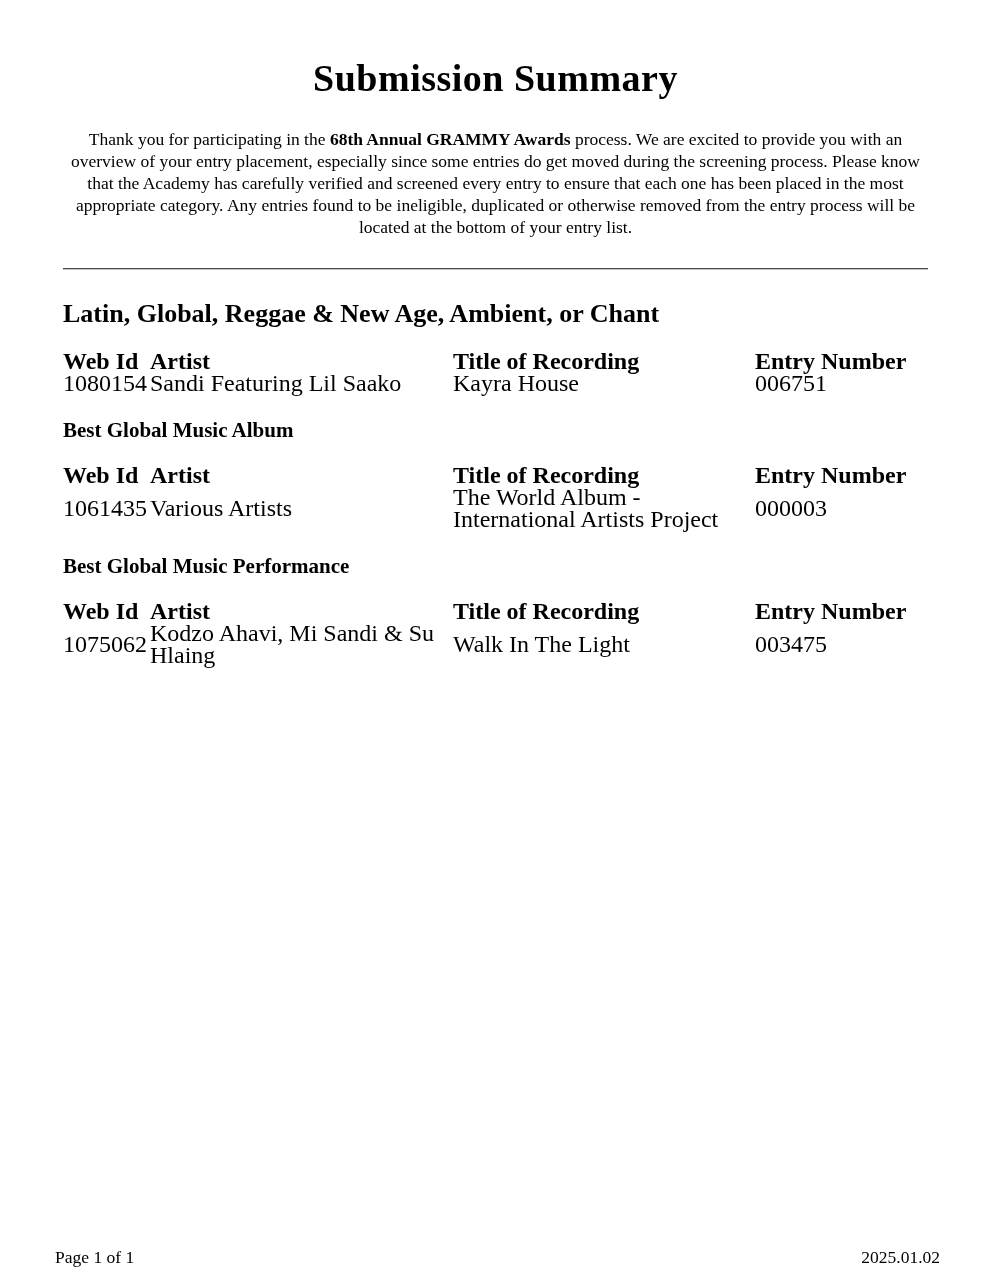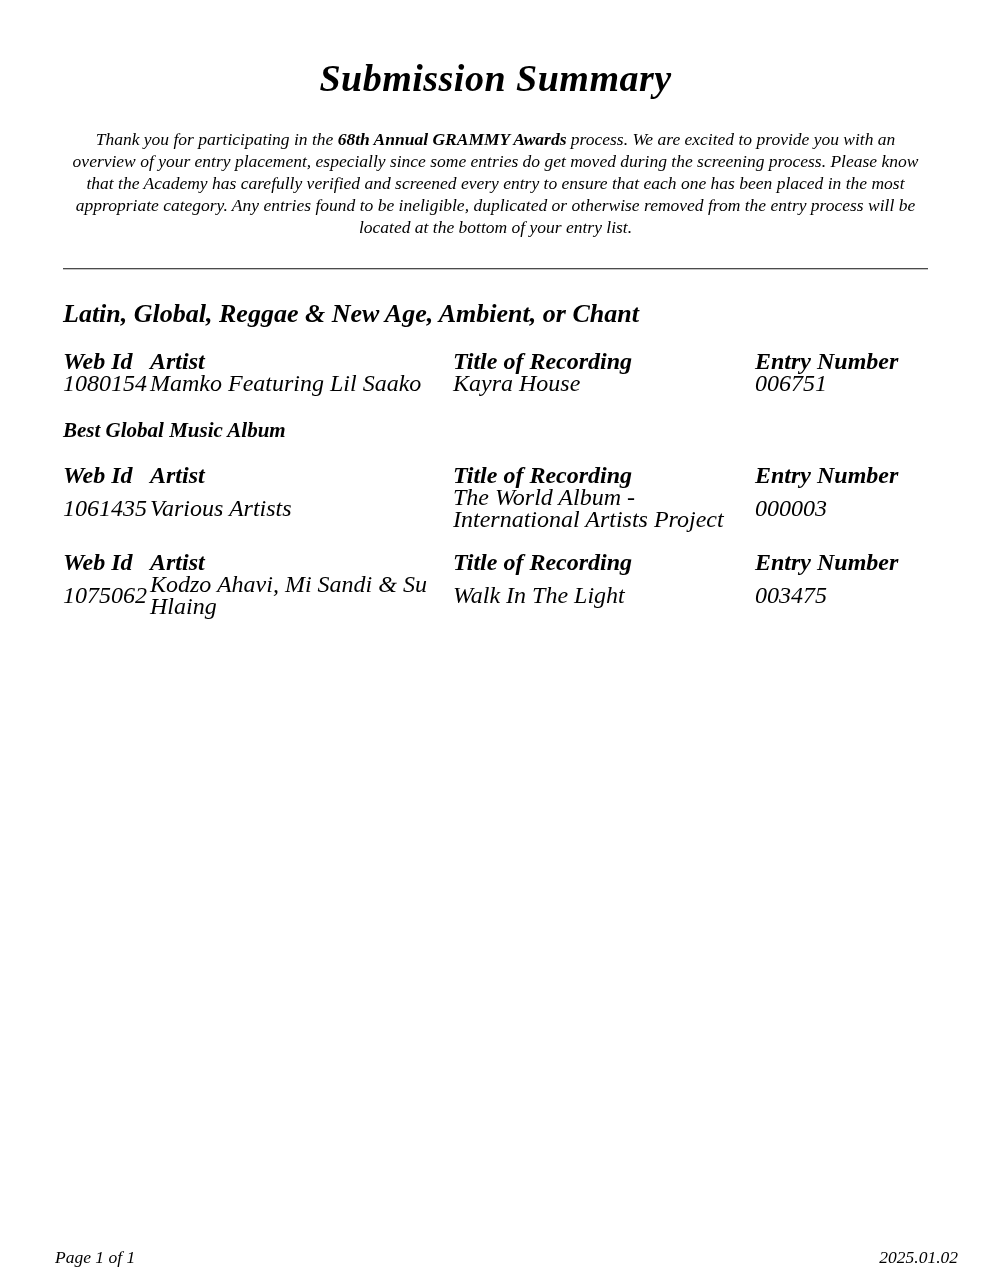--- a/index.html
+++ b/index.html
@@ -9,21 +9,20 @@
     background: #ffffff;
   }
   .page {
     position: relative;
     width: 990px;
     height: 1280px;
     background: #ffffff;
     color: #000000;
     font-family: "Liberation Serif", "DejaVu Serif", serif;
     overflow: hidden;
-    font-style: italic;
   }
   .content {
     padding: 56px 62px 0 63px;
   }
   .doc-title {
     margin: 0;
     font-size: 38px;
     line-height: 1.2;
     font-weight: bold;
     text-align: center;
@@ -74,21 +73,21 @@
     vertical-align: top;
   }
   table.entries td {
     padding: 0;
     vertical-align: middle;
     padding-right: 8px;
   }
   .footer {
     position: absolute;
     left: 55px;
-    right: 32px;
+    right: 50px;
     bottom: 12px;
     display: flex;
     justify-content: space-between;
     font-size: 17.5px;
     line-height: 22px;
   }
 </style>
 </head>
 <body>
 
@@ -115,21 +114,21 @@
           <tr>
             <th>Web Id</th>
             <th>Artist</th>
             <th>Title of Recording</th>
             <th>Entry Number</th>
           </tr>
         </thead>
         <tbody>
           <tr>
             <td>1080154</td>
-            <td>Mamko Featuring Lil Saako</td>
+            <td>Sandi Featuring Lil Saako</td>
             <td>Kayra House</td>
             <td>006751</td>
           </tr>
         </tbody>
       </table>
     </section>
 
     <section>
       <h3 class="award-heading">Best Global Music Album</h3>
       <table class="entries">
@@ -152,20 +151,21 @@
             <td>1061435</td>
             <td>Various Artists</td>
             <td>The World Album - International Artists Project</td>
             <td>000003</td>
           </tr>
         </tbody>
       </table>
     </section>
 
     <section>
+      <h3 class="award-heading">Best Global Music Performance</h3>
       <table class="entries">
         <colgroup>
           <col class="c-webid">
             <col class="c-artist">
             <col class="c-title">
             <col class="c-entry">
         </colgroup>
         <thead>
           <tr>
             <th>Web Id</th>

